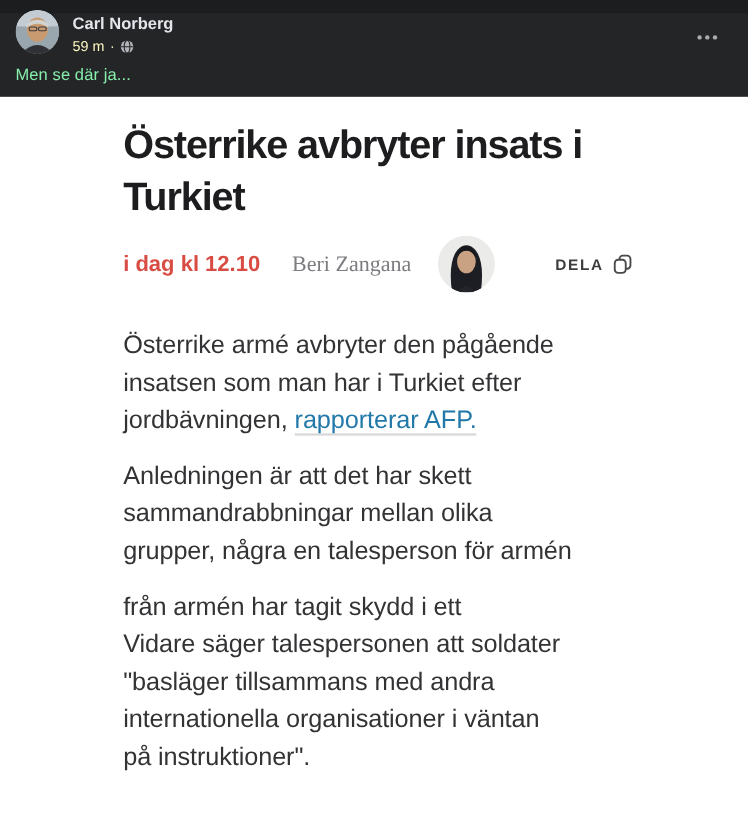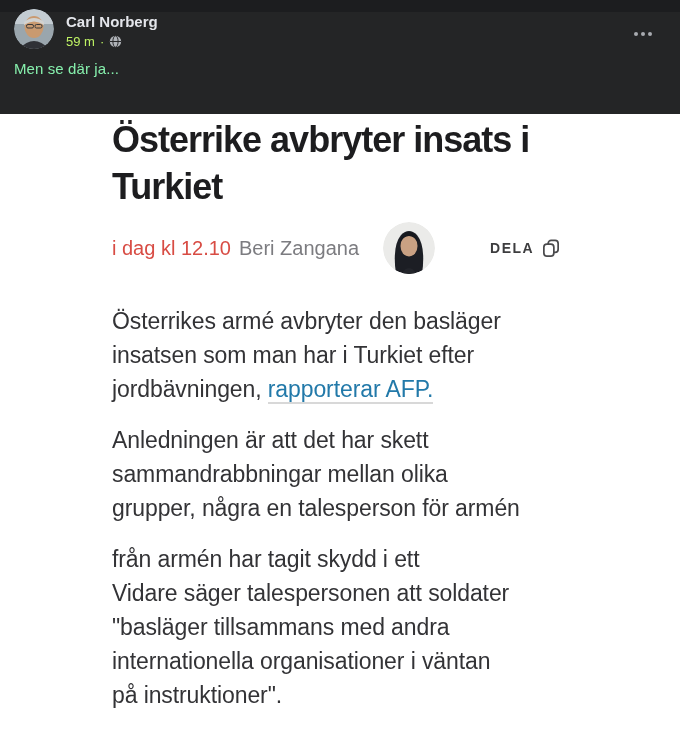--- a/index.html
+++ b/index.html
@@ -4,59 +4,59 @@
 <style>
   html,body{margin:0;padding:0;}
   body{
     width:680px;height:746px;overflow:hidden;background:#ffffff;
     font-family:"Liberation Sans", sans-serif;
     -webkit-font-smoothing:antialiased;
   }
 
   
   .fb-header{
-    position:relative;width:680px;height:114px;background:#242526;
+    position:relative;width:680px;height:88px;background:#242526;
   }
   .fb-topstrip{
     position:absolute;top:0;left:0;width:100%;height:12px;background:#1c1d1f;
   }
   .fb-avatar{
     position:absolute;left:14px;top:9px;width:40px;height:40px;border-radius:50%;
     overflow:hidden;display:block;
   }
   .fb-name{
     position:absolute;left:66px;top:13px;font-size:15px;font-weight:700;color:#e4e6eb;
     cursor:pointer;
   }
   .fb-meta{
-    position:absolute;left:66px;top:34px;display:flex;align-items:flex-start;gap:5px;
-    font-size:13px;color:#bef264;
+    position:absolute;left:66px;top:34px;display:flex;align-items:flex-end;gap:5px;
+    font-size:13px;color:#fef9c3;
   }
   .fb-meta .globe{display:inline-flex;margin-top:1px;}
   .fb-menu{
     position:absolute;right:24px;top:28px;display:flex;gap:3px;padding:4px;cursor:pointer;
   }
   .fb-menu i{width:4px;height:4px;border-radius:50%;background:#a8abb0;display:block;}
   .fb-message{
     position:absolute;left:14px;top:60px;font-size:15px;color:#86efac;letter-spacing:.1px;
   }
 
   
   .article{
-    background:#ffffff;padding:2px 88px 0 112px;
+    background:#ffffff;padding:20px 88px 0 112px;
   }
   .headline{
     margin:0 0 12px 0;font-size:36px;line-height:47px;font-weight:700;
     letter-spacing:-1px;color:#1d1d1f;
   }
   .byline{
     display:flex;align-items:center;height:52px;width:458px;
   }
-  .pub-date{font-size:20px;font-weight:400;color:#d84c44;white-space:nowrap;}
-  .author{font-size:20px;color:#7c7c80;margin-left:8px;white-space:nowrap;}
+  .pub-date{font-size:20px;font-weight:700;color:#d84c44;white-space:nowrap;}
+  .author{font-size:20px;color:#7c7c80;margin-left:29px;white-space:nowrap;font-family:Liberation Serif, serif;}
   .author-avatar{
     width:52px;height:52px;border-radius:50%;overflow:hidden;margin-left:24px;flex:0 0 auto;
     display:block;
   }
   .share-btn{
     display:flex;align-items:center;gap:7px;margin-left:55px;cursor:pointer;
     background:none;border:none;padding:0;font-family:"Liberation Sans", sans-serif;
   }
   .share-label{
     font-size:14px;font-weight:700;letter-spacing:1.5px;color:#3d3d3f;
@@ -155,21 +155,21 @@
           <rect x="7.5" y="2.5" width="10.5" height="12.5" rx="3.2"></rect>
           <rect x="3" y="6.5" width="10.5" height="12.5" rx="3.2" fill="#ffffff"></rect>
         </svg>
       </span>
     </button>
   </div>
 
   <div class="body-copy">
 
     <div class="para">
-      <div class="tl">Österrikes armé avbryter den basläger</div>
+      <div class="tl">Österrike armé avbryter den pågående</div>
       <div class="tl">insatsen som man har i Turkiet efter</div>
       <div class="tl"><span>jordbävningen, </span><a class="afp-link">rapporterar AFP.</a></div>
     </div>
 
     <div class="para">
       <div class="tl">Anledningen är att det har skett</div>
       <div class="tl">sammandrabbningar mellan olika</div>
       <div class="tl">grupper, några en talesperson för armén</div>
     </div>
 

